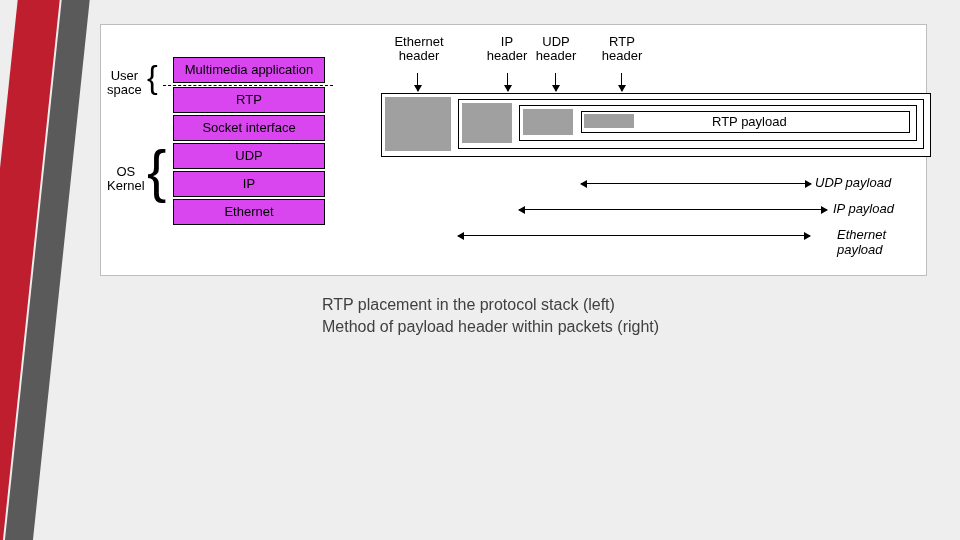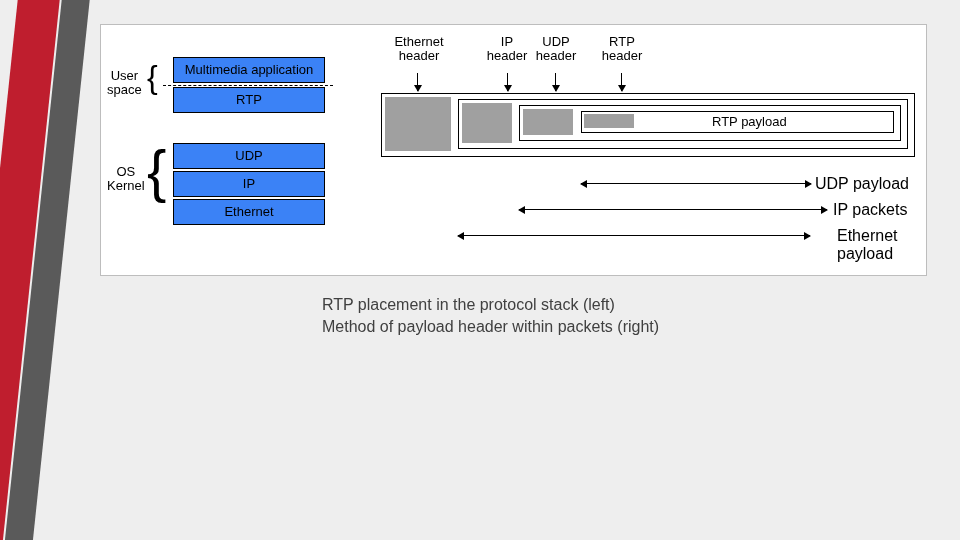--- a/index.html
+++ b/index.html
@@ -55,21 +55,21 @@
   .stack-box {
     position: absolute;
     left: 72px;
     width: 150px;
     height: 24px;
     border: 1px solid #000;
     text-align: center;
     font-size: 13px;
     line-height: 24px;
     color: #000;
-    background: #3b82f6;
+    background: #d946ef;
   }
   .dash {
     position: absolute;
     left: 62px;
     width: 170px;
     height: 0;
     border-top: 1px dashed #000;
   }
 
   
@@ -93,20 +93,21 @@
     left: -4px;
     bottom: -1px;
     border-left: 4px solid transparent;
     border-right: 4px solid transparent;
     border-top: 7px solid #000;
   }
   .nest {
     position: absolute;
     border: 1px solid #000;
     background: #fff;
+    padding-left: 16px;
   }
   .hdr {
     position: absolute;
     background: #a0a0a0;
   }
   .rtp-payload-text {
     position: absolute;
     font-size: 13px;
   }
   .hspan {
@@ -118,21 +119,22 @@
     content: "";
     position: absolute;
     top: -4px;
     border-top: 4px solid transparent;
     border-bottom: 4px solid transparent;
   }
   .hspan::before { left: -1px; border-right: 7px solid #000; }
   .hspan::after  { right: -1px; border-left: 7px solid #000; }
   .hspan-label {
     position: absolute;
-    font-size: 16px;
+    font-size: 13px;
+    font-style: italic;
   }
 
   
   .caption {
     position: absolute;
     left: 322px;
     font-size: 16px;
     color: #404040;
   }
 </style>
@@ -146,20 +148,21 @@
 
   <div class="stack-label" style="top:44px">User<br>space</div>
   <div class="stack-brace small" style="top:34px">{</div>
 
   <div class="stack-label" style="top:140px">OS<br>Kernel</div>
   <div class="stack-brace big" style="top:112px">{</div>
 
   <div class="stack-box" style="top:32px">Multimedia application</div>
   <div class="dash" style="top:60px"></div>
   <div class="stack-box" style="top:62px">RTP</div>
+  <div class="stack-box" style="top:90px">Socket interface</div>
   <div class="stack-box" style="top:118px">UDP</div>
   <div class="stack-box" style="top:146px">IP</div>
   <div class="stack-box" style="top:174px">Ethernet</div>
 
   <div class="top-label" style="left:288px;width:60px">Ethernet<br>header</div>
   <div class="top-label" style="left:383px;width:46px">IP<br>header</div>
   <div class="top-label" style="left:432px;width:46px">UDP<br>header</div>
   <div class="top-label" style="left:498px;width:46px">RTP<br>header</div>
 
   <div class="arrow-down" style="left:316px"></div>
@@ -178,20 +181,20 @@
   </div>
   <div class="nest" style="left:480px; top:86px; width:311px; height:20px">
     <div class="hdr" style="left:2px; top:2px; width:50px; height:14px"></div>
     <span class="rtp-payload-text" style="left:130px; top:2px">RTP payload</span>
   </div>
 
   <div class="hspan" style="left:480px; top:158px; width:230px"></div>
   <span class="hspan-label" style="left:714px; top:150px">UDP payload</span>
 
   <div class="hspan" style="left:418px; top:184px; width:308px"></div>
-  <span class="hspan-label" style="left:732px; top:176px">IP packets</span>
+  <span class="hspan-label" style="left:732px; top:176px">IP payload</span>
 
   <div class="hspan" style="left:357px; top:210px; width:352px"></div>
   <span class="hspan-label" style="left:736px; top:202px">Ethernet payload</span>
 </div>
 
 <div class="caption" style="top:296px">RTP placement in the protocol stack (left)</div>
 <div class="caption" style="top:318px">Method of payload header within packets (right)</div>
 
 </body></html>

